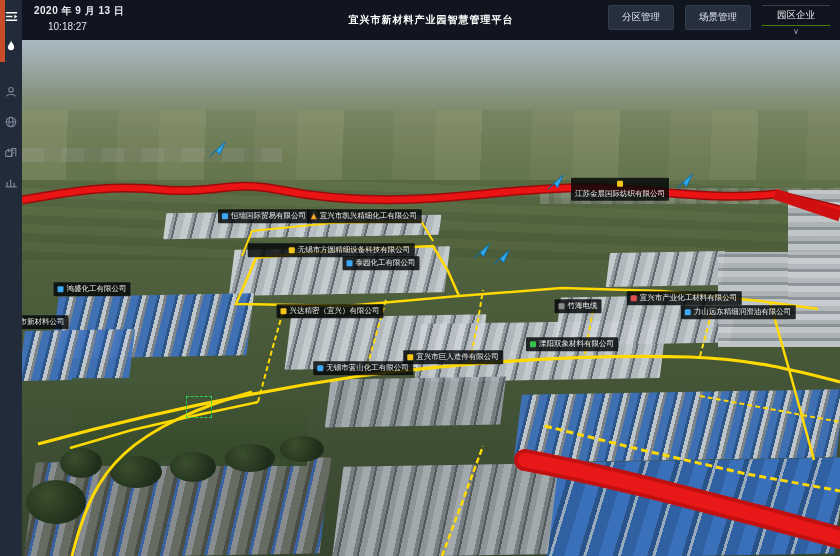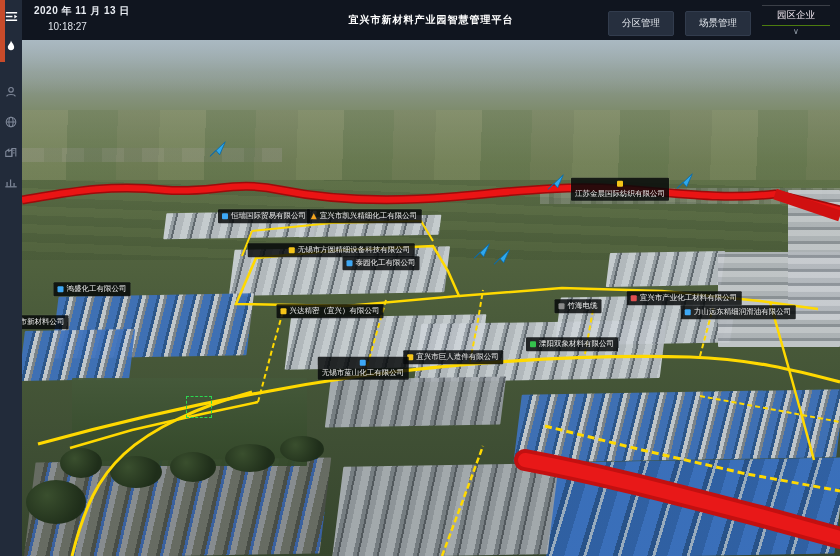--- a/index.html
+++ b/index.html
@@ -9,21 +9,21 @@
 
   
   .topbar { position:absolute; left:22px; top:0; right:0; height:40px;
             background:#10151f; z-index:40; display:flex; align-items:center; }
   .datetime { position:absolute; left:12px; top:4px; color:#e8ecf2; }
   .date { font-size:10px; font-weight:bold; letter-spacing:.5px; }
   .time { font-size:10px; margin-left:14px; margin-top:3px; color:#dfe3ea; }
   .title { position:absolute; left:0; right:0; top:0; height:40px; display:flex;
            align-items:center; justify-content:center; color:#ffffff;
            font-size:10px; font-weight:bold; letter-spacing:1px; pointer-events:none; }
-  .topbar-right { margin-left:auto; display:flex; align-items:flex-end; gap:11px;
+  .topbar-right { margin-left:auto; display:flex; align-items:flex-start; gap:11px;
                   padding-right:10px; z-index:2;padding-left:12px; }
   .hd-btn { background:#262f3e; color:#e6eaf0; font-size:9.5px; padding:5px 13px;
             border:1px solid #323c4d; border-radius:2px; cursor:pointer; white-space:nowrap; }
   .dropdown { width:68px; text-align:center; cursor:pointer; border-top:1px solid rgba(255,255,255,.18); padding-top:3px;}
   .dropdown .dd-label { display:block; color:#f2e9f2; font-size:9.5px;
                         border-bottom:1px solid #4d7c0f; padding-bottom:3px; }
   .dropdown .dd-chevron { display:block; color:#97a1ad; font-size:8px; line-height:9px; margin-top:1px;}
 
   
   .sidebar { position:absolute; left:0; top:0; width:22px; height:556px;
@@ -175,21 +175,21 @@
           <span>力山远东精细润滑油有限公司</span>
         </div>
         <div class="map-label" style="left: 572px; top: 304px;">
           <span class="label-icon" style="background: rgb(53, 194, 77);"></span>
           <span>溧阳双象材料有限公司</span>
         </div>
         <div class="map-label" style="left: 453px; top: 317px;">
           <span class="label-icon" style="background: rgb(245, 197, 24);"></span>
           <span>宜兴市巨人造件有限公司</span>
         </div>
-        <div class="map-label" style="left: 363px; top: 328px; flex-direction: column;">
+        <div class="map-label" style="left: 363px; top: 328px;">
           <span class="label-icon" style="background: rgb(61, 168, 245);"></span>
           <span>无锡市蓝山化工有限公司</span>
         </div>
       </div>
     <div>
         <div class="marker" style="left: 218px; top: 111px;"><svg width="18" height="14" viewBox="0 0 18 14">
             <polygon points="0,13 18,1 10,13 7,8" fill="#2fa8ec" stroke="#0b6aa8" stroke-width="0.8"></polygon>
           </svg></div>
         <div class="marker" style="left: 556px; top: 144px;"><svg width="18" height="14" viewBox="0 0 18 14">
             <polygon points="0,13 18,1 10,13 7,8" fill="#2fa8ec" stroke="#0b6aa8" stroke-width="0.8"></polygon>
@@ -203,21 +203,21 @@
         <div class="marker" style="left: 502px; top: 219px;"><svg width="18" height="14" viewBox="0 0 18 14">
             <polygon points="0,13 18,1 10,13 7,8" fill="#2fa8ec" stroke="#0b6aa8" stroke-width="0.8"></polygon>
           </svg></div>
       </div>
     <div class="selection" style="left: 186px; top: 356px; width: 26px; height: 22px;"></div>
   </div>
 
   <div class="topbar">
     <div class="title">宜兴市新材料产业园智慧管理平台</div>
     <div class="datetime">
-      <div class="date">2020 年 11 月 13 日</div>
+      <div class="date">2020 年 9 月 13 日</div>
       <div class="time">10:18:27</div>
     </div>
     <div class="topbar-right">
       <button class="hd-btn">分区管理</button>
       <button class="hd-btn">场景管理</button>
       <div class="dropdown">
         <span class="dd-label">园区企业</span>
         <span class="dd-chevron">∨</span>
       </div>
     </div>

